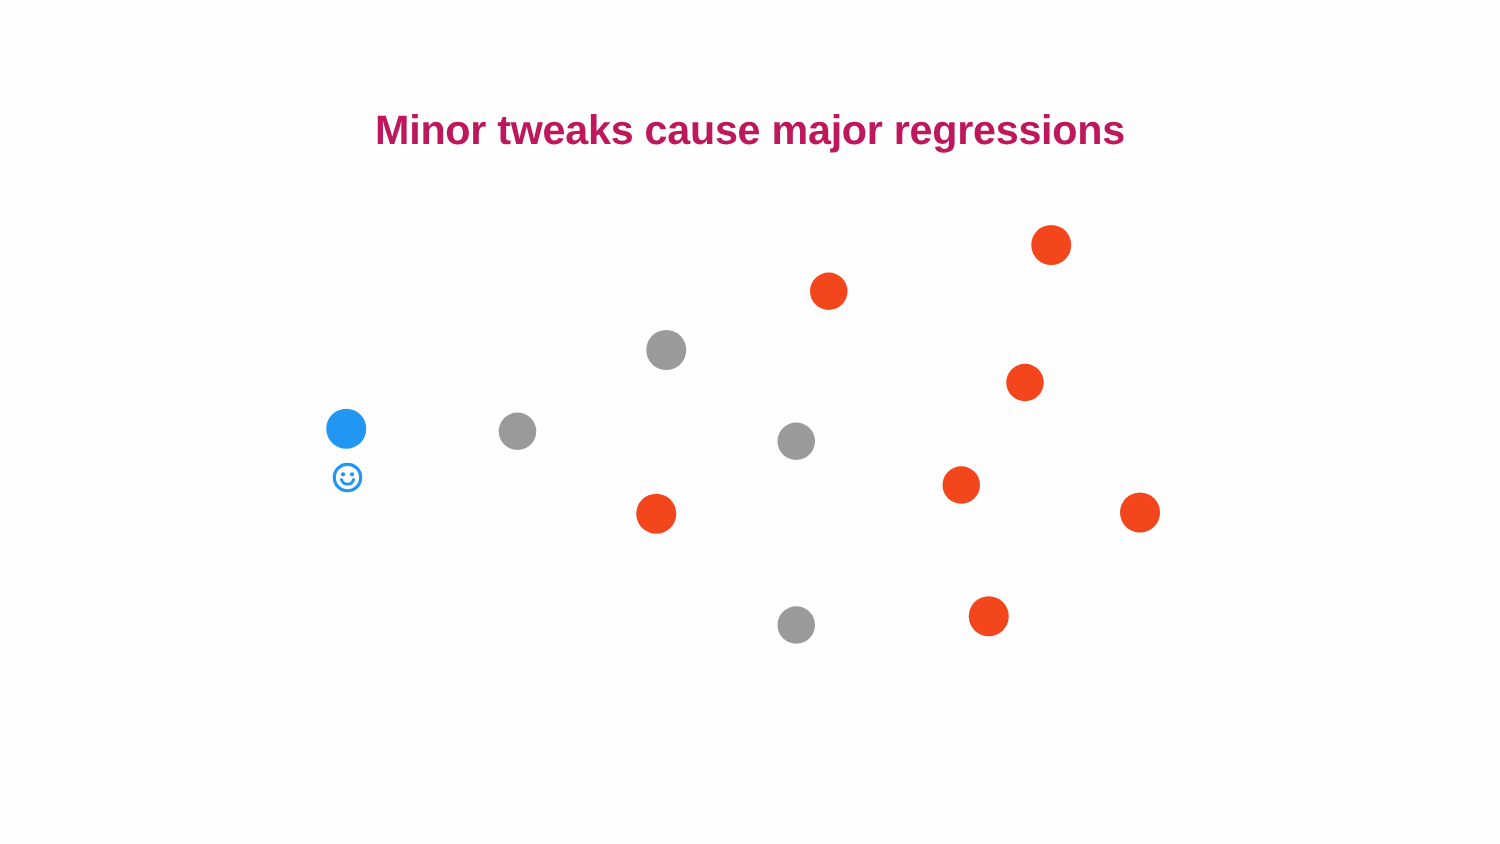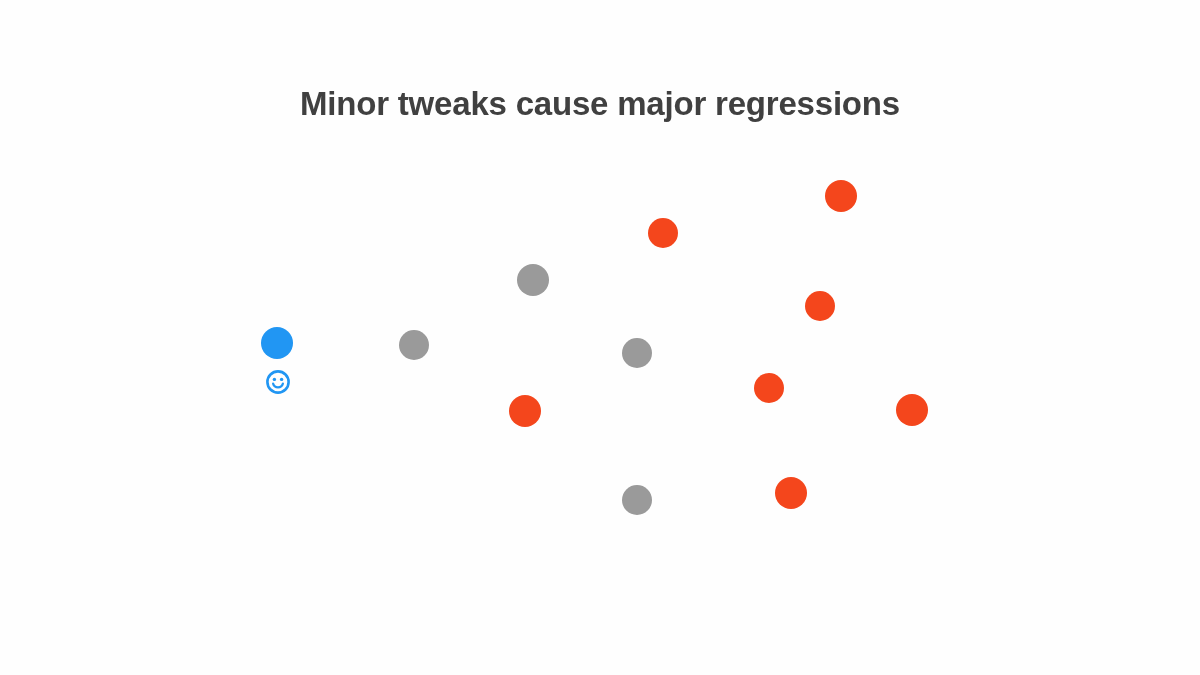--- a/index.html
+++ b/index.html
@@ -45,21 +45,21 @@
   .smiley {
     position: absolute;
     display: block;
   }
 </style>
 </head>
 <body style="background: rgb(254, 254, 254);">
 
 <div class="stage">
 
-  <h1 class="page-title" style="color: #404040; text-align: center;">Minor tweaks cause major regressions</h1>
+  <h1 class="page-title" style="color: #be185d; text-align: center;">Minor tweaks cause major regressions</h1>
 
   <div class="dot-field">
       <div class="dot" style="left: 261px; top: 327px; height: 32px; width: 32px; background: rgb(33, 150, 243);"></div>
       <div class="dot" style="left: 399px; top: 330px; height: 30px; width: 30px; background: rgb(154, 154, 154);"></div>
       <div class="dot" style="left: 517px; top: 264px; height: 32px; width: 32px; background: rgb(154, 154, 154);"></div>
       <div class="dot" style="left: 622px; top: 338px; height: 30px; width: 30px; background: rgb(154, 154, 154);"></div>
       <div class="dot" style="left: 622px; top: 485px; height: 30px; width: 30px; background: rgb(154, 154, 154);"></div>
       <div class="dot" style="left: 648px; top: 218px; height: 30px; width: 30px; background: rgb(244, 70, 28);"></div>
       <div class="dot" style="left: 825px; top: 180px; height: 32px; width: 32px; background: rgb(244, 70, 28);"></div>
       <div class="dot" style="left: 805px; top: 291px; height: 30px; width: 30px; background: rgb(244, 70, 28);"></div>

